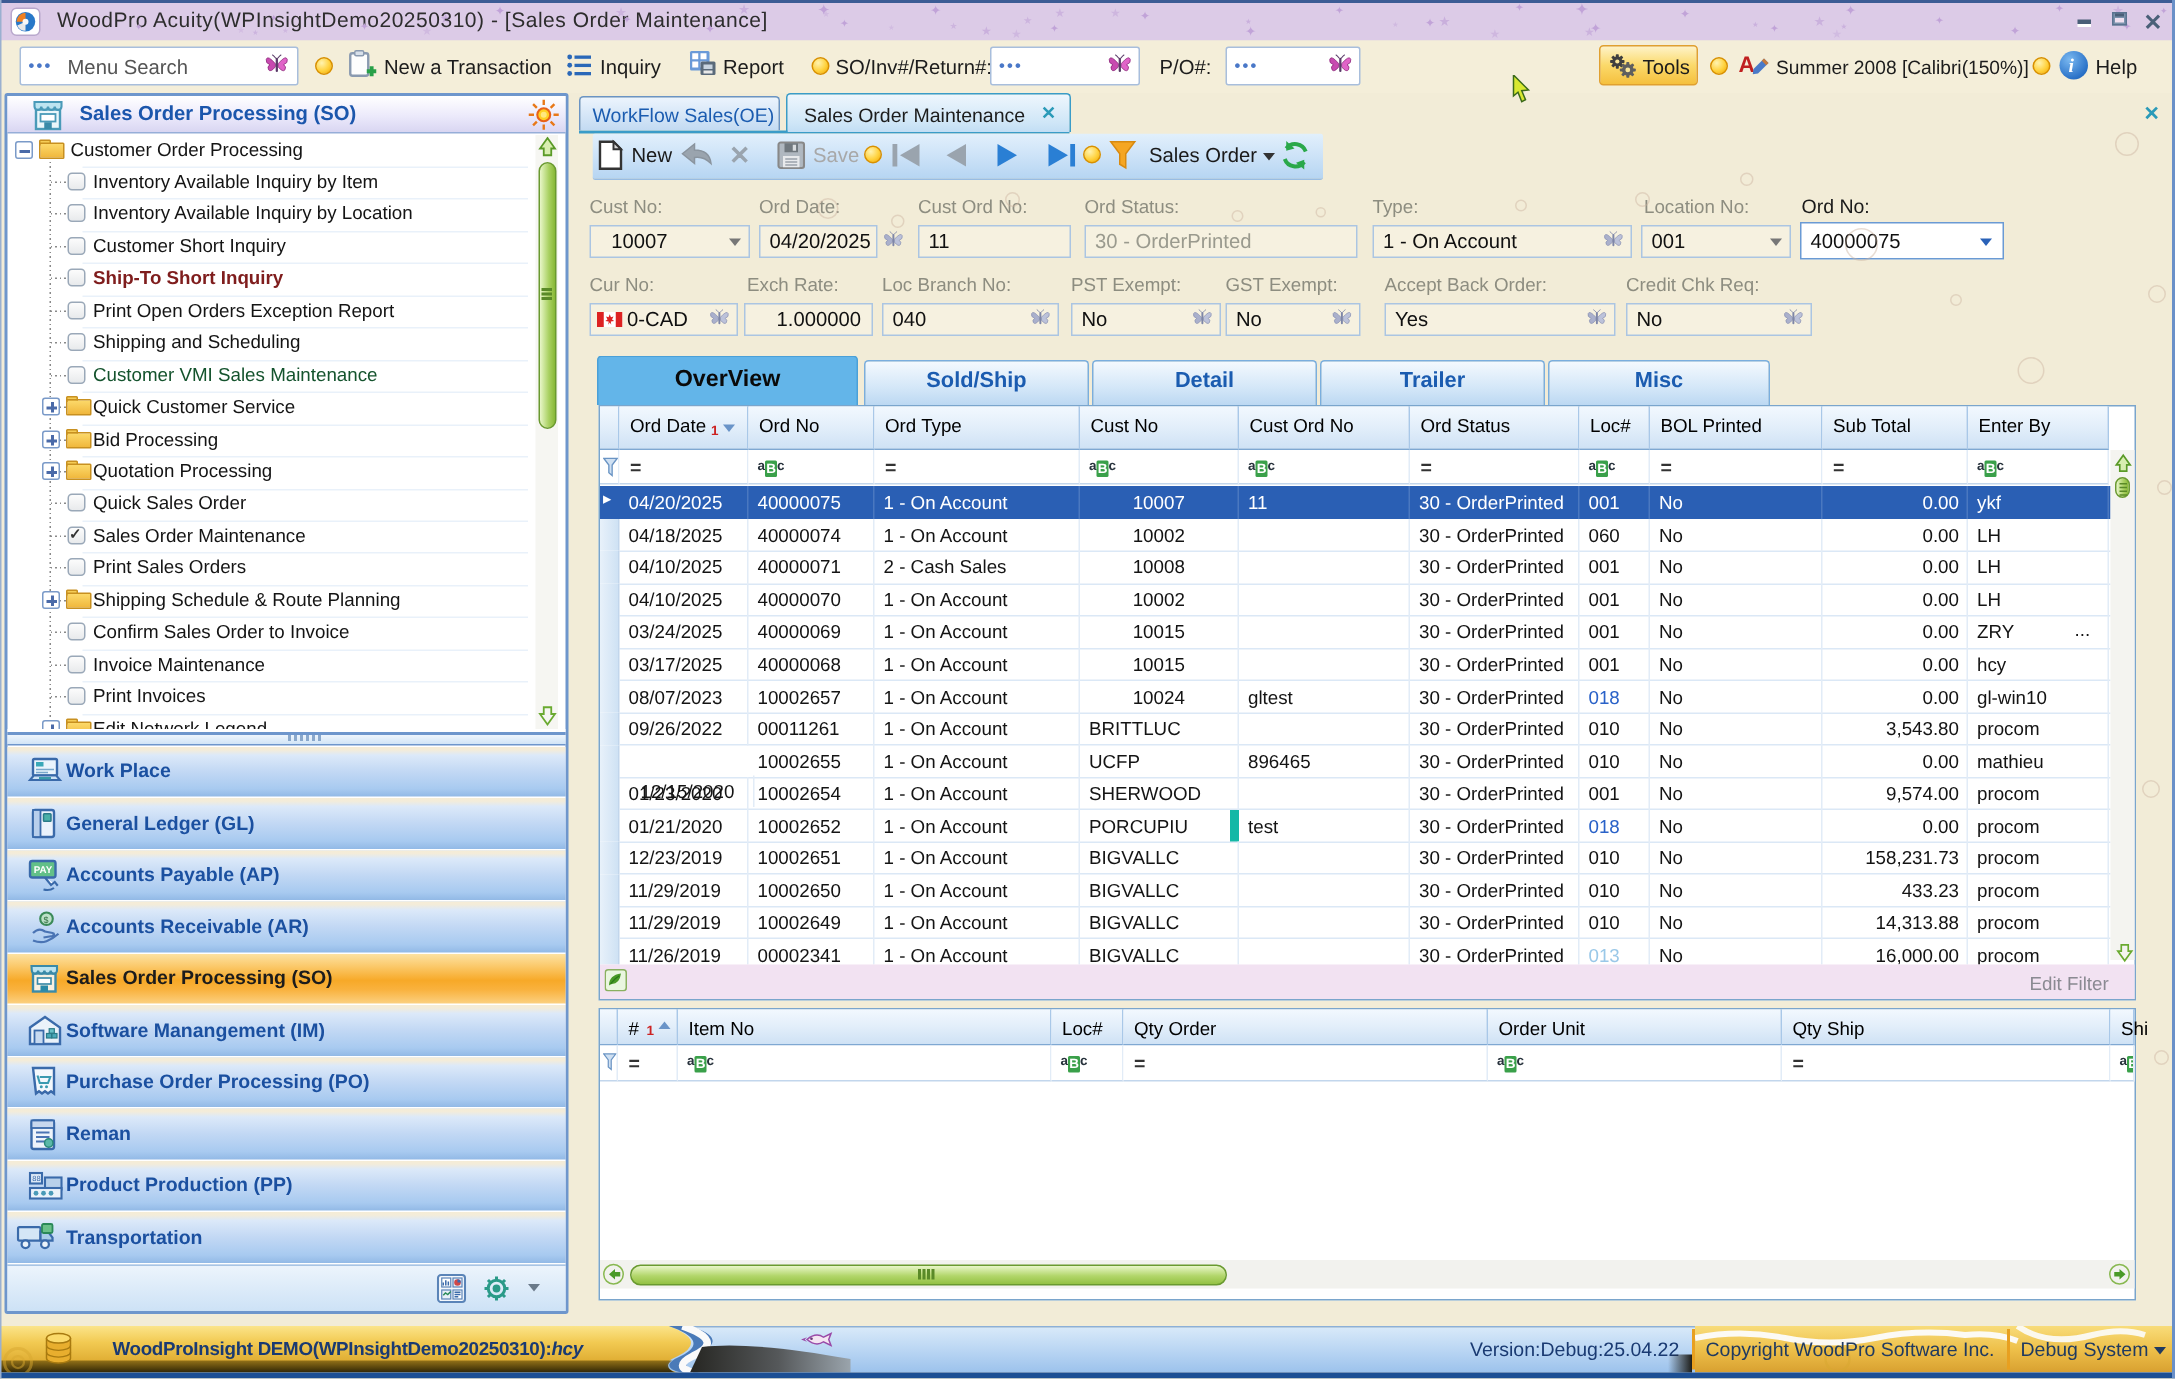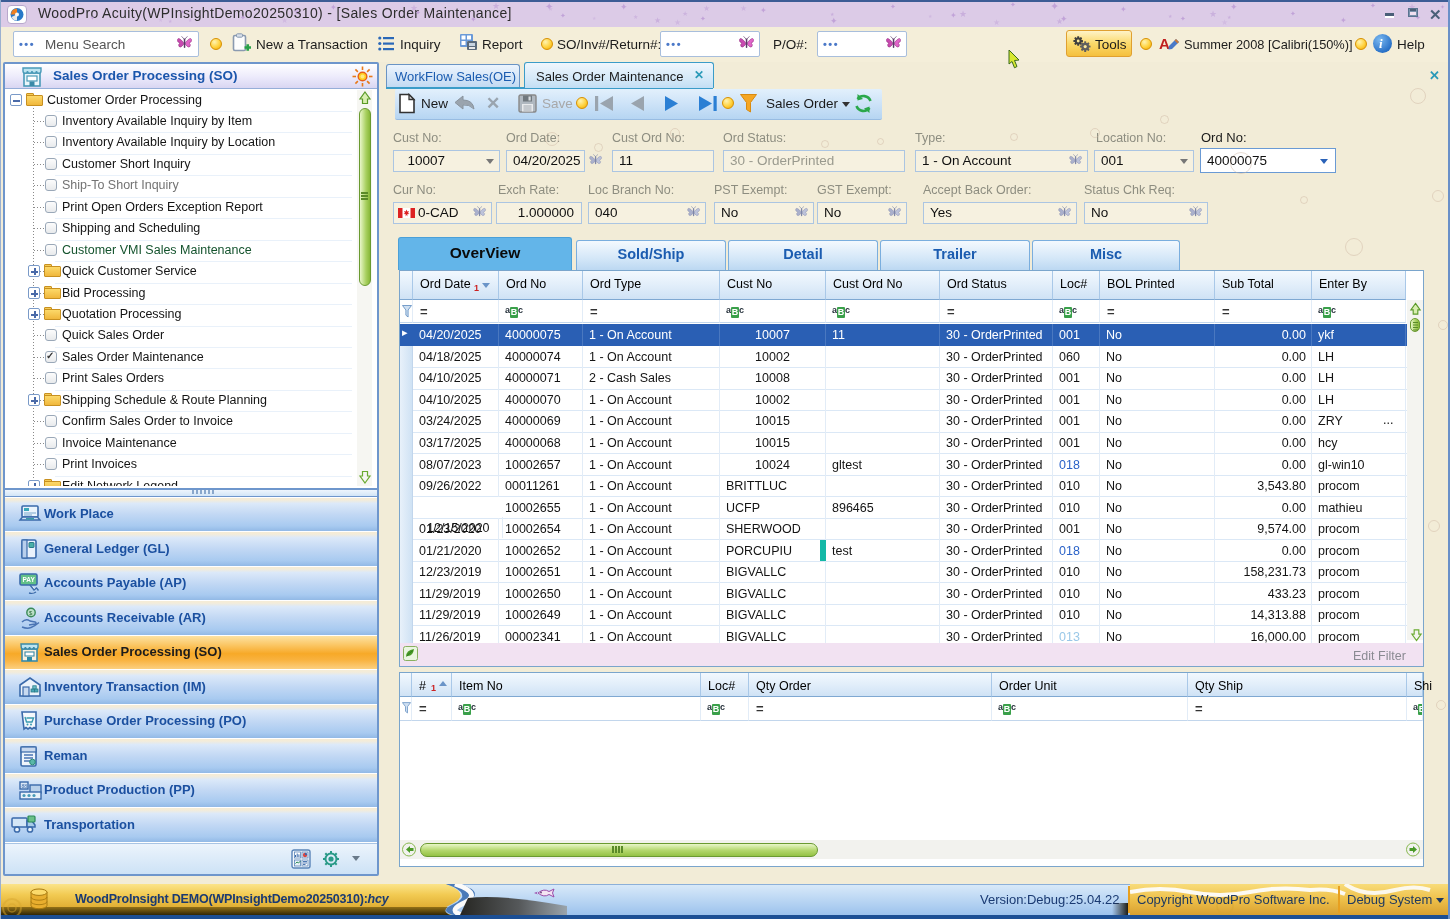--- a/index.html
+++ b/index.html
@@ -257,21 +257,21 @@
 <div class="abs" style="left:34px;top:142px;width:10px;height:1px;background-image:repeating-linear-gradient(90deg,#8a8a8a 0 1px,transparent 1px 3px);"></div>
 <div class="chk" style="left:45px;top:136px;"></div>
 <div class="abs" style="left:62px;top:135px;font-size:12.5px;color:#141414;">Inventory Available Inquiry by Location</div>
 <div class="abs tsep" style="top:175px;"></div>
 <div class="abs" style="left:34px;top:164px;width:10px;height:1px;background-image:repeating-linear-gradient(90deg,#8a8a8a 0 1px,transparent 1px 3px);"></div>
 <div class="chk" style="left:45px;top:158px;"></div>
 <div class="abs" style="left:62px;top:157px;font-size:12.5px;color:#141414;">Customer Short Inquiry</div>
 <div class="abs tsep" style="top:197px;"></div>
 <div class="abs" style="left:34px;top:185px;width:10px;height:1px;background-image:repeating-linear-gradient(90deg,#8a8a8a 0 1px,transparent 1px 3px);"></div>
 <div class="chk" style="left:45px;top:179px;"></div>
-<div class="abs" style="left:62px;top:178px;font-size:12.5px;color:#737373;">Ship-To Short Inquiry</div>
+<div class="abs" style="left:62px;top:178px;font-size:12.5px;color:#7f1d1d;font-weight:bold;">Ship-To Short Inquiry</div>
 <div class="abs tsep" style="top:218px;"></div>
 <div class="abs" style="left:34px;top:207px;width:10px;height:1px;background-image:repeating-linear-gradient(90deg,#8a8a8a 0 1px,transparent 1px 3px);"></div>
 <div class="chk" style="left:45px;top:201px;"></div>
 <div class="abs" style="left:62px;top:200px;font-size:12.5px;color:#141414;">Print Open Orders Exception Report</div>
 <div class="abs tsep" style="top:240px;"></div>
 <div class="abs" style="left:34px;top:228px;width:10px;height:1px;background-image:repeating-linear-gradient(90deg,#8a8a8a 0 1px,transparent 1px 3px);"></div>
 <div class="chk" style="left:45px;top:222px;"></div>
 <div class="abs" style="left:62px;top:221px;font-size:12.5px;color:#141414;">Shipping and Scheduling</div>
 <div class="abs tsep" style="top:261px;"></div>
 <div class="abs" style="left:34px;top:250px;width:10px;height:1px;background-image:repeating-linear-gradient(90deg,#8a8a8a 0 1px,transparent 1px 3px);"></div>
@@ -412,21 +412,21 @@
 <div class="abs" style="left:44px;top:644px;font-size:13px;font-weight:bold;color:#1c1c1c;">Sales Order Processing (SO)</div>
 <div class="abs" style="left:5px;top:669.0px;width:372px;height:1px;background:#fff;"></div>
 <div class="navrow" style="left:5px;top:670.0px;"></div>
 <svg class="abs" style="left:18px;top:676px" width="24" height="22" viewBox="0 0 24 22">
     <path d="M2 9 L12 2 L22 9 L22 20 L2 20 Z" fill="#eaf2fa" stroke="#3a6aaa" stroke-width="1.6"></path>
     <rect x="5" y="11" width="6" height="9" fill="#c8daf0" stroke="#3a6aaa" stroke-width="1.2"></rect>
     <rect x="13" y="13" width="3.4" height="3" fill="#4aa8b8" stroke="#2a7a88" stroke-width="0.8"></rect>
     <rect x="16.6" y="13" width="3.4" height="3" fill="#4aa8b8" stroke="#2a7a88" stroke-width="0.8"></rect>
     <rect x="14.8" y="9.8" width="3.4" height="3" fill="#6ac0c8" stroke="#2a7a88" stroke-width="0.8"></rect>
   </svg>
-<div class="abs" style="left:44px;top:679px;font-size:13px;font-weight:bold;color:#1b50a0;">Inventory Transaction (IM)</div>
+<div class="abs" style="left:44px;top:679px;font-size:13px;font-weight:bold;color:#1b50a0;">Software Manangement (IM)</div>
 <div class="abs" style="left:5px;top:703.5px;width:372px;height:1px;background:#fff;"></div>
 <div class="navrow" style="left:5px;top:704.5px;"></div>
 <svg class="abs" style="left:18px;top:710px" width="22" height="23" viewBox="0 0 22 23">
     <path d="M4 2 h14 v17 l-2 -1.5 l-2 1.5 l-2 -1.5 l-2 1.5 l-2 -1.5 l-2 1.5 Z" fill="#f4f8fc" stroke="#3a6aaa" stroke-width="1.6"></path>
     <path d="M7 7 l1.5 5 h5.5 l1.5 -4 h-7" fill="none" stroke="#3a9ab0" stroke-width="1.4"></path>
     <circle cx="9.5" cy="14.5" r="1" fill="#3a9ab0"></circle>
     <circle cx="13" cy="14.5" r="1" fill="#3a9ab0"></circle>
   </svg>
 <div class="abs" style="left:44px;top:713px;font-size:13px;font-weight:bold;color:#1b50a0;">Purchase Order Processing (PO)</div>
 <div class="abs" style="left:5px;top:738.0px;width:372px;height:1px;background:#fff;"></div>
@@ -567,21 +567,21 @@
 <div class="fbox" style="left:1094px;top:150px;width:100px;">001</div>
 <div class="ddarrow" style="left:1180px;top:159px;"></div>
 <div class="fbox" style="left:1200px;top:148px;width:136px;height:25px;background:#fff;border-color:#6a9ad4;padding-top:4px;">40000075</div>
 <div class="ddarrow" style="left:1320px;top:159px;border-top-color:#2a62b8;"></div>
 <div class="flabel" style="left:393px;top:183px;">Cur No:</div>
 <div class="flabel" style="left:498px;top:183px;">Exch Rate:</div>
 <div class="flabel" style="left:588px;top:183px;">Loc Branch No:</div>
 <div class="flabel" style="left:714px;top:183px;">PST Exempt:</div>
 <div class="flabel" style="left:817px;top:183px;">GST Exempt:</div>
 <div class="flabel" style="left:923px;top:183px;">Accept Back Order:</div>
-<div class="flabel" style="left:1084px;top:183px;">Status Chk Req:</div>
+<div class="flabel" style="left:1084px;top:183px;">Credit Chk Req:</div>
 <div class="fbox" style="left:393px;top:202px;width:99px;padding-left:24px;">0-CAD</div>
 <svg class="abs" style="left:398px;top:208px" width="17" height="10" viewBox="0 0 17 10">
     <rect width="17" height="10" fill="#fff"></rect>
     <rect width="4.5" height="10" fill="#d22"></rect>
     <rect x="12.5" width="4.5" height="10" fill="#d22"></rect>
     <path d="M8.5 1.5 L9.3 3.5 L11 3 L10 5 L11.5 6 L9.2 6.3 L9.5 8.5 L8.5 7 L7.5 8.5 L7.8 6.3 L5.5 6 L7 5 L6 3 L7.7 3.5 Z" fill="#d22"></path>
   </svg>
 <svg class="bfly" style="left:472px;top:205px" width="15" height="14" viewBox="0 0 16 15">
     <path d="M7.4 7 Q2.8 1.8 1.8 4.4 Q1.1 6.6 4 7.8 Q2 8.8 3.1 10.8 Q4.5 12.6 7.4 9 Z" fill="#aab0cc" stroke="#8a90b0" stroke-width="0.5"></path>
     <path d="M8.8 7 Q13.4 1.8 14.4 4.4 Q15.1 6.6 12.2 7.8 Q14.2 8.8 13.1 10.8 Q11.7 12.6 8.8 9 Z" fill="#bcc2da" stroke="#8a90b0" stroke-width="0.5"></path>

